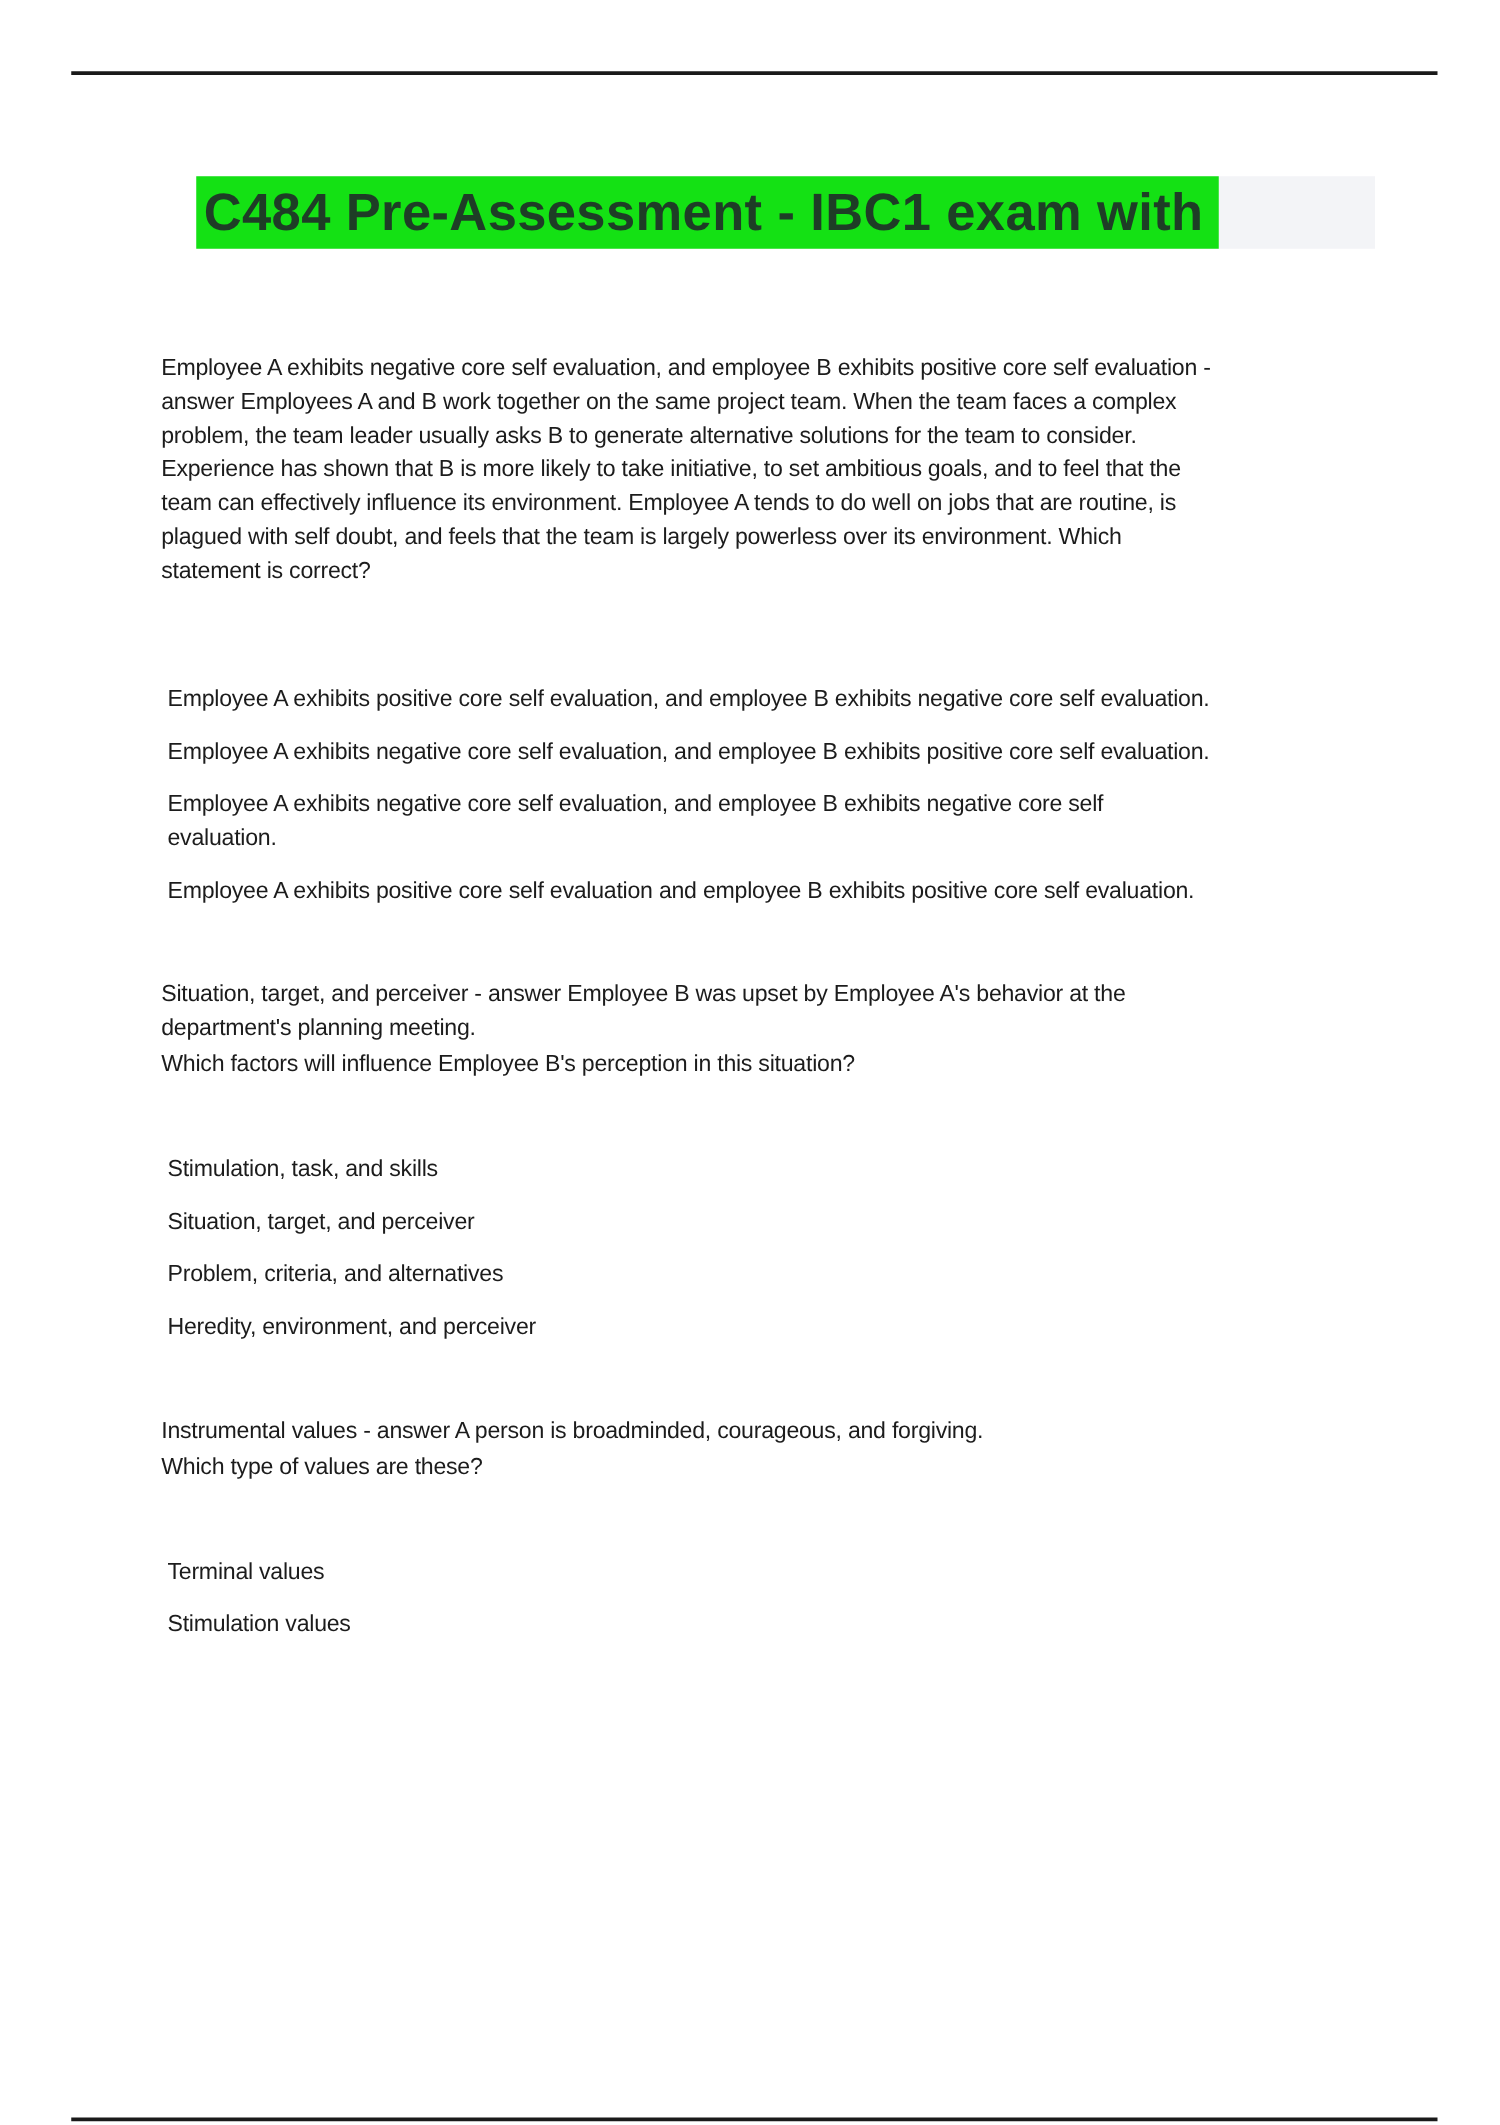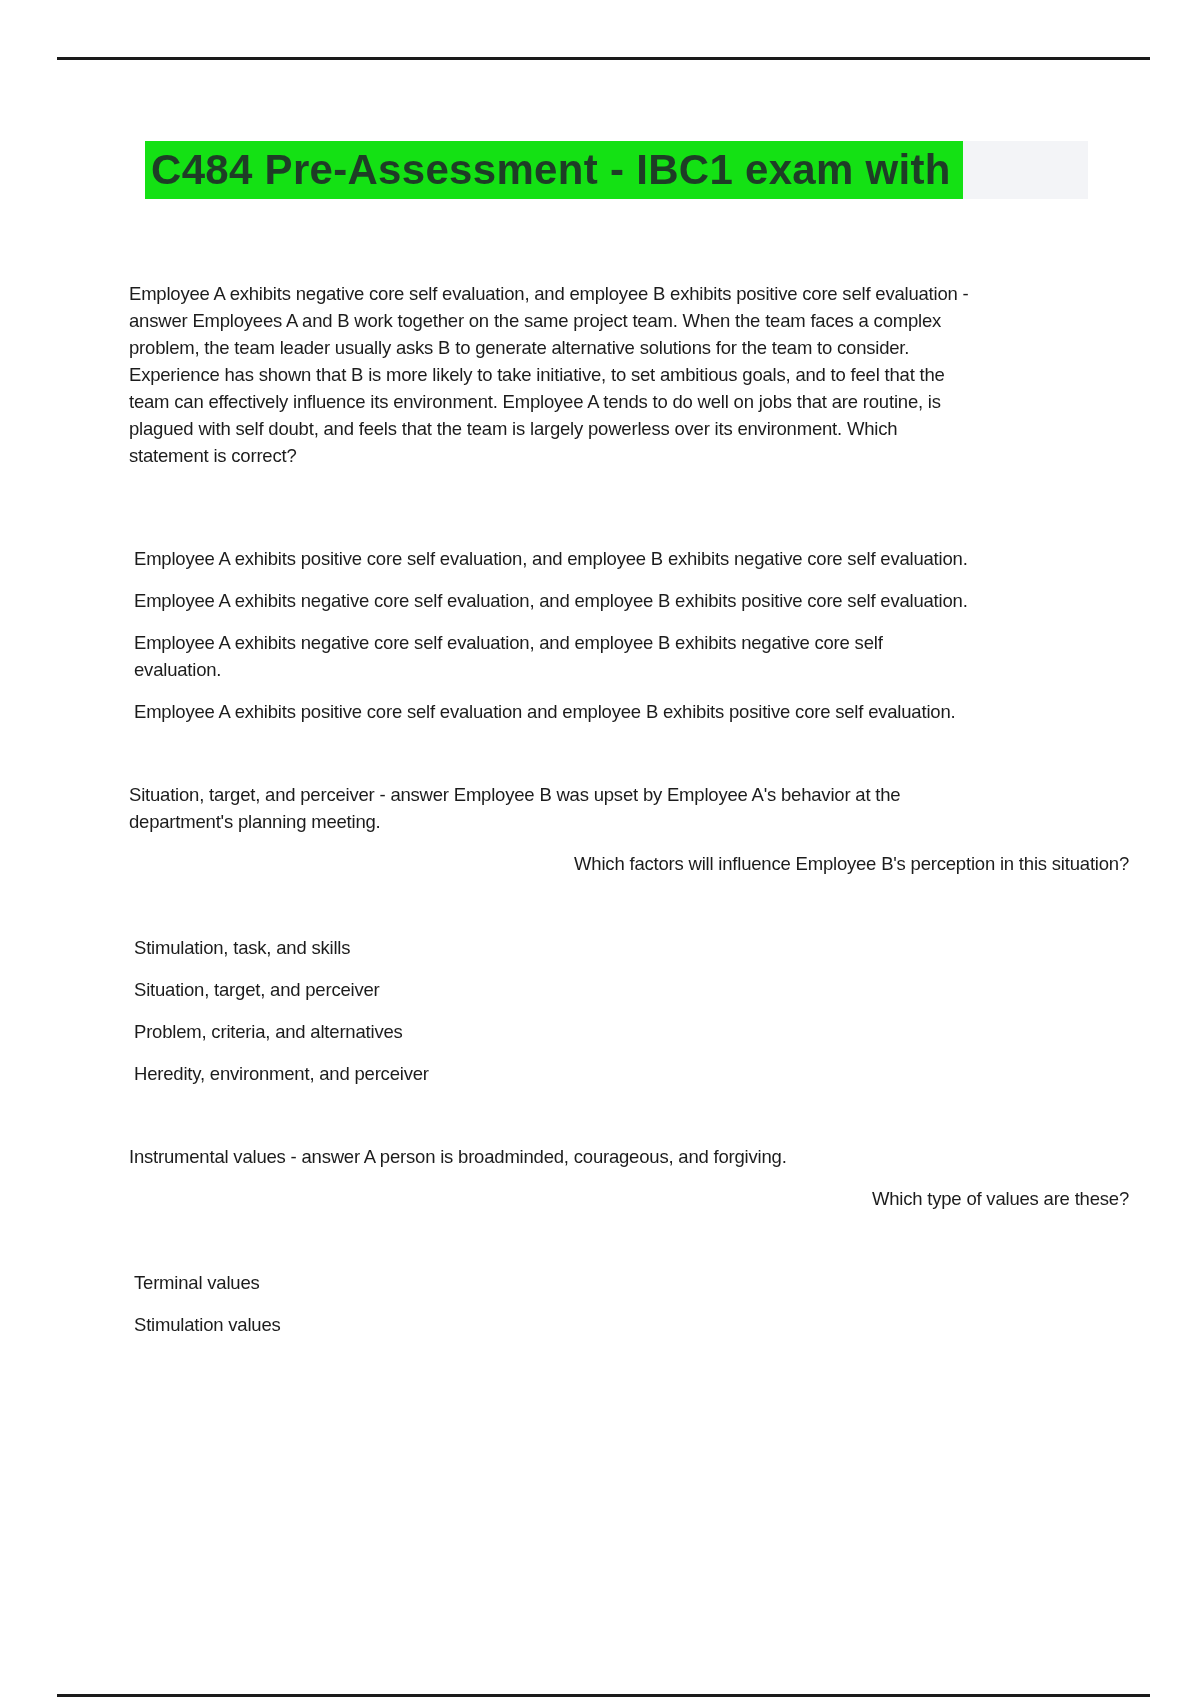--- a/index.html
+++ b/index.html
@@ -21,21 +21,21 @@
     position:absolute;
     left:57px;
     width:1093px;
     height:3px;
     background:var(--rule);
   }
   .rule-top{top:57px;}
   .rule-bottom{top:1694px;}
   .title{
     position:absolute;
-    left:145px;
+    left:157px;
     top:141px;
     width:943px;
     margin:0;
     padding:0;
     background:var(--title-block-bg);
     font-weight:bold;
   }
   .hl{
     display:block;
     width:max-content;
@@ -53,21 +53,21 @@
     top:280px;
     width:1000px;
     color:var(--body-text);
     font-size:18.5px;
     line-height:27px;
     letter-spacing:-0.2px;
   }
   .content p{white-space:pre-line;}
   .prompt{margin:0;}
   .prompt.sect{margin-top:56px;}
-  .followup{margin:15px 0 0 0;text-align:right;}
+  .followup{margin:2px 0 0 0;}
   .opt{margin:15px 0 0 0;padding-left:5px;}
   .opt.gs1{margin-top:76px;}
   .opt.gs2{margin-top:57px;}
 </style>
 </head>
 <body>
 
 <div class="rule rule-top"></div>
 
 <h1 class="title">

